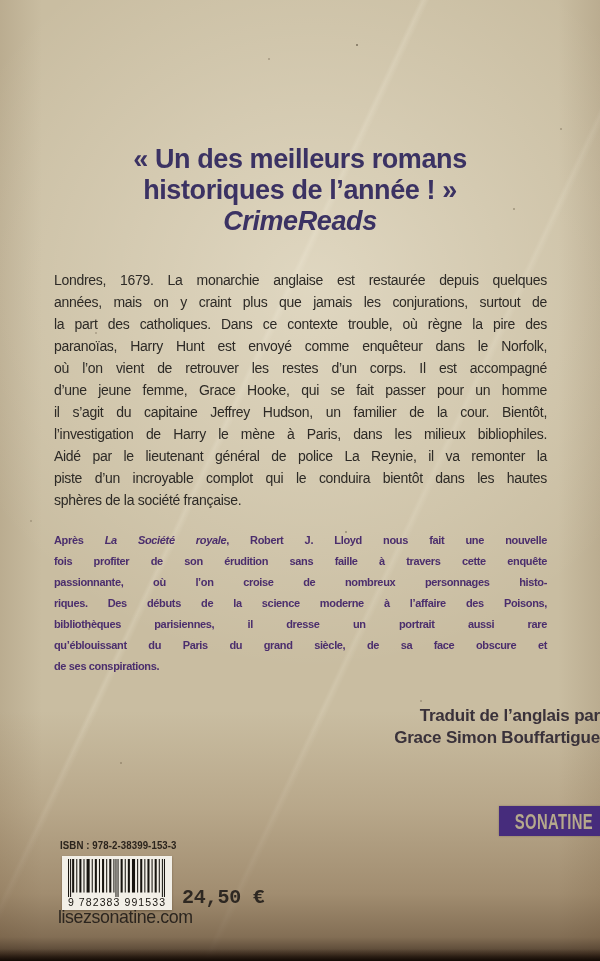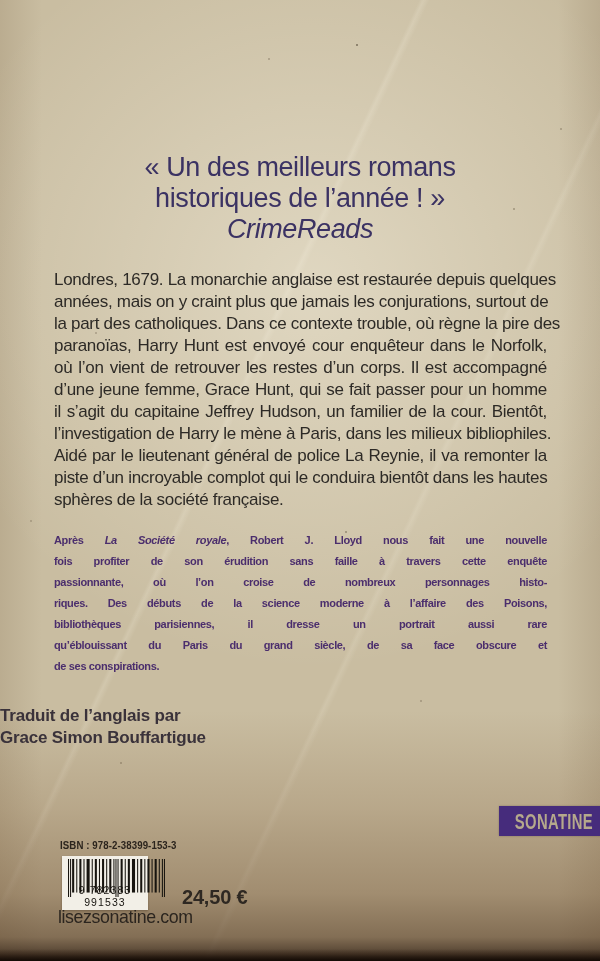--- a/index.html
+++ b/index.html
@@ -20,45 +20,45 @@
       356px 44px 0 0 rgba(50,40,25,.55),
       268px 58px 0 0 rgba(60,48,30,.30),
       513px 208px 0 0 rgba(60,48,30,.35),
       95px 332px 0 0 rgba(60,48,30,.28),
       560px 128px 0 0 rgba(60,48,30,.30),
       88px 628px 0 0 rgba(60,48,30,.32),
       345px 531px 0 0 rgba(60,48,30,.40),
       30px 520px 0 0 rgba(60,48,30,.26),
       420px 700px 0 0 rgba(60,48,30,.28),
       120px 762px 0 0 rgba(60,48,30,.30);}
-  .quote{position:absolute;top:152px;left:0;width:100%;text-align:center;
-    color:var(--quote,#3b3263);font-weight:400;font-size:27px;line-height:31px;letter-spacing:-.4px;}
+  .quote{position:absolute;top:144px;left:0;width:100%;text-align:center;
+    color:var(--quote,#3b3263);font-weight:700;font-size:27px;line-height:31px;letter-spacing:-.4px;}
   .quote .source{font-style:italic;}
   .para{position:absolute;left:54px;width:493px;color:var(--body,#2d2a26);
-    font-size:17px;line-height:22px;letter-spacing:-.3px;}
+    font-size:14px;line-height:22px;letter-spacing:-.3px;}
   .synopsis{top:269px;}
   .review{top:530px;color:var(--review,#4b2e6d);font-weight:700;line-height:21px;font-size:11px;letter-spacing:-.35px;}
   .jline{white-space:nowrap;text-align:justify;text-align-last:justify;overflow:visible;}
   .jline.last{text-align-last:left;}
-  .translator{position:absolute;top:705px;left:0;width:100%;text-align:left;
+  .translator{position:absolute;top:705px;left:0;width:100%;text-align:right;
     color:#3a323a;font-weight:700;font-size:17px;line-height:22px;letter-spacing:-.2px;}
   .logo{position:absolute;left:499px;top:806px;width:110px;height:30px;
     background:var(--publisher_box,#462c7c);display:flex;align-items:center;justify-content:center;
     box-shadow:0 0 2px rgba(0,0,0,.25);}
   .logo span{color:var(--publisher_text,#b5a98c);font-weight:700;font-size:20px;line-height:20px;
     letter-spacing:.5px;transform:scale(.74,1.08);transform-origin:center;}
   .isbn{position:absolute;left:60px;top:839px;color:#2b241d;font-weight:700;font-size:10.5px;
     letter-spacing:.1px;transform:scaleX(.92);transform-origin:left;}
-  .barcode{position:absolute;left:62px;top:856px;width:86px;height:54px;background:#f2efe7;
+  .barcode{position:absolute;left:62px;top:856px;width:110px;height:54px;background:#f2efe7;
     box-shadow:0 1px 2px rgba(40,25,10,.35);}
   .barcode svg{position:absolute;left:6px;top:3px;width:98px;height:38px;}
   .barcode .digits{position:absolute;left:0;bottom:2px;width:100%;text-align:center;
     color:#17140f;font-size:10.5px;letter-spacing:1.1px;font-weight:400;
     font-family:"Liberation Sans","DejaVu Sans",sans-serif;}
-  .price{position:absolute;left:182px;top:886px;color:#2e2822;font-weight:700;font-size:20px;letter-spacing:-.2px;}
+  .price{position:absolute;left:182px;top:886px;color:#2e2822;font-weight:700;font-size:20px;letter-spacing:-.2px;font-family:Liberation Mono, monospace;}
   .website{position:absolute;left:58px;top:906px;color:#2b251f;font-size:18.5px;letter-spacing:-.4px;
     transform:scaleX(.96);transform-origin:left;}
   .photo-edge{position:absolute;left:0;bottom:0;width:100%;height:12px;
     background:linear-gradient(180deg, rgba(40,25,15,0) 0%, rgba(40,25,15,.45) 40%, #150c06 95%);}
 </style>
 </head>
 <body>
 
 <div class="cover">
   <div class="speckles"></div>
@@ -66,23 +66,23 @@
   <div class="quote">
     <div>« Un des meilleurs romans</div>
     <div>historiques de l’année ! »</div>
     <div class="source">CrimeReads</div>
   </div>
 
   <div class="para synopsis">
       <div class="jline">Londres, 1679. La monarchie anglaise est restaurée depuis quelques</div>
       <div class="jline">années, mais on y craint plus que jamais les conjurations, surtout de</div>
       <div class="jline">la part des catholiques. Dans ce contexte trouble, où règne la pire des</div>
-      <div class="jline">paranoïas, Harry Hunt est envoyé cour enquêteur dans le Norfolk,</div>
+      <div class="jline">paranoïas, Harry Hunt est envoyé comme enquêteur dans le Norfolk,</div>
       <div class="jline">où l’on vient de retrouver les restes d’un corps. Il est accompagné</div>
-      <div class="jline">d’une jeune femme, Grace Hunt, qui se fait passer pour un homme</div>
+      <div class="jline">d’une jeune femme, Grace Hooke, qui se fait passer pour un homme</div>
       <div class="jline">il s’agit du capitaine Jeffrey Hudson, un familier de la cour. Bientôt,</div>
       <div class="jline">l’investigation de Harry le mène à Paris, dans les milieux bibliophiles.</div>
       <div class="jline">Aidé par le lieutenant général de police La Reynie, il va remonter la</div>
       <div class="jline">piste d’un incroyable complot qui le conduira bientôt dans les hautes</div>
       <div class="jline last">sphères de la société française.</div>
     </div>
 
   <div class="para review">
     <div class="jline"><span>Après </span><em>La Société royale</em><span>, Robert J. Lloyd nous fait une nouvelle</span></div>
     <div>

